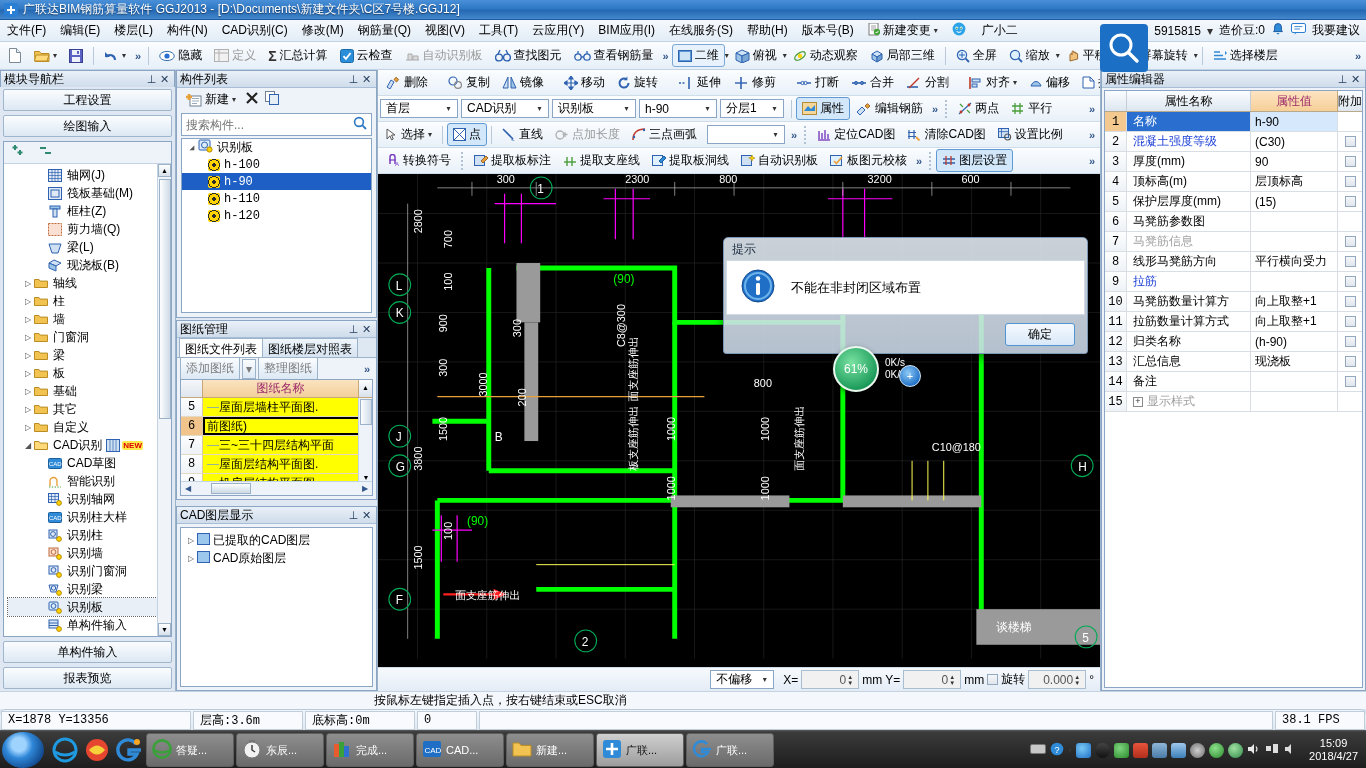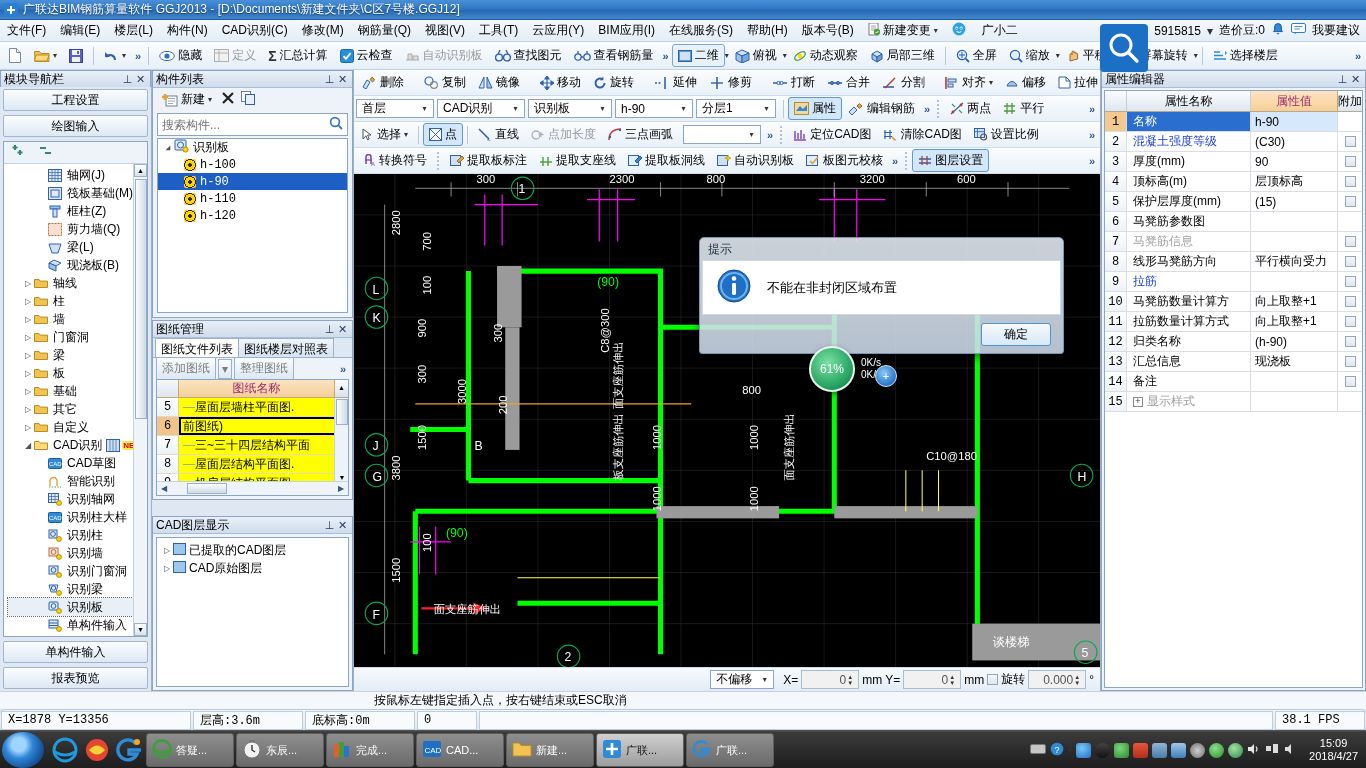--- a/index.html
+++ b/index.html
@@ -47,21 +47,21 @@
   
   .panel { background:#eef3f9; border:1px solid #8ba6c4; display:flex; flex-direction:column; }
   .panel-hd {
     height:17px; background:linear-gradient(to bottom,#e9f0f8,#cfdceb);
     display:flex; align-items:center; padding:0 3px; font-size:12px; border-bottom:1px solid #a8bed6;
   }
   .panel-hd .ttl { flex:1; white-space:nowrap; overflow:hidden; }
   .panel-hd .hdbtn { width:13px; text-align:center; font-size:11px; color:#28405f; cursor:default;}
 
   
-  #leftcol { width:152px; display:flex; flex-direction:column; background:#dfe8f2; border-right:1px solid #9cb2c9; }
+  #leftcol { width:176px; display:flex; flex-direction:column; background:#dfe8f2; border-right:1px solid #9cb2c9; }
   .navband {
     height:22px; margin:2px 3px; border:1px solid #9fb6cd; border-radius:2px;
     background:linear-gradient(to bottom,#fafdff,#dde8f3);
     display:flex; align-items:center; justify-content:center; font-size:12px; cursor:default;
   }
   #treebox { flex:1; margin:2px 3px; border:1px solid #8ba6c4; background:#fff; display:flex; flex-direction:column; min-height:0;}
   #tree-toolbar { height:22px; background:#eef3f9; border-bottom:1px solid #c3d3e3; display:flex; align-items:center; padding:0 6px; gap:10px;}
   #tree-scroll { flex:1; overflow:hidden; position:relative; background:#fff; }
   #treelist { padding:2px 0 0 4px; }
   .tnode { display:flex; align-items:center; height:18px; font-size:12px; white-space:nowrap; padding-left:2px; cursor:default;}
@@ -95,21 +95,21 @@
   .dg-row { display:flex; height:19px; font-size:12px; border-bottom:1px solid #e4d9c2;}
   .dg-row .c0 { width:22px; border-right:1px solid #d8c9ab; background:linear-gradient(to bottom,#fdfefe,#eef2f6); display:flex;align-items:center;justify-content:center; font-family:"Liberation Mono",monospace;}
   .dg-row .c1 { flex:1; background:#ffff00; display:flex; align-items:center; padding-left:4px; white-space:nowrap; overflow:hidden;}
   .dg-row.active .c0 { background:#f0c48a; }
   .dg-row.active .c1 { outline:2px solid #000; outline-offset:-2px;}
   .hscroll { height:14px; background:#eef3f9; border-top:1px solid #c3d3e3; display:flex; align-items:center;}
   .hscroll .thumb { width:40px;height:11px;background:linear-gradient(to bottom,#fdfefe,#cdd9e6);border:1px solid #9cb2c9;margin-left:16px;}
   .hs-arrow { width:14px;text-align:center;font-size:8px;color:#33578a;}
 
   
-  #layer-panel { flex:1; margin-top:16px; }
+  #layer-panel { flex:1; margin-top:6px; }
   #layer-body { flex:1; margin:3px; border:1px solid #8ba6c4; background:#fff; padding:3px 2px; }
 
   
   #centercol { flex:1; display:flex; flex-direction:column; min-width:0; background:#e8eef6;}
   .ribrow { height:26px; display:flex; align-items:center; background:linear-gradient(to bottom,#fbfdff,#e8f0f8); border-bottom:1px solid #cfdcea; padding:0 2px; overflow:hidden;}
   .combo { height:19px; border:1px solid #8ba6c4; background:#fff; display:flex; align-items:center; padding:0 2px 0 5px; font-size:12px; margin-right:3px; white-space:nowrap;}
   .combo .cv { flex:1; }
   .combo .ca { width:13px; text-align:center; font-size:8px; color:#333;}
   .tb-btn.active { background:#d3e7fb; border:1px solid #5f9ad4; }
   .dotted-sep { width:3px; height:18px; border-left:2px dotted #b0c2d4; margin:0 4px;}
@@ -996,21 +996,21 @@
         <span class="ca">▾</span>
       </div>
       <div class="combo" style="width:84px">
         <span class="cv">识别板</span>
         <span class="ca">▾</span>
       </div>
       <div class="combo" style="width:78px">
         <span class="cv">h-90</span>
         <span class="ca">▾</span>
       </div>
-      <div class="combo" style="width:80px">
+      <div class="combo" style="width:64px">
         <span class="cv">分层1</span>
         <span class="ca">▾</span>
       </div>
       <div class="tb-sep"></div>
       <div class="tb-btn active">
         <svg width="15" height="13" viewBox="0 0 15 13">
             <rect x="0.5" y="0.5" width="14" height="12" fill="#f6d79a" stroke="#b58b36"></rect>
             <path d="M2 9l4-5 3 3 4-4v6z" fill="#2f8ad8"></path>
           </svg>
         <span>属性</span>

